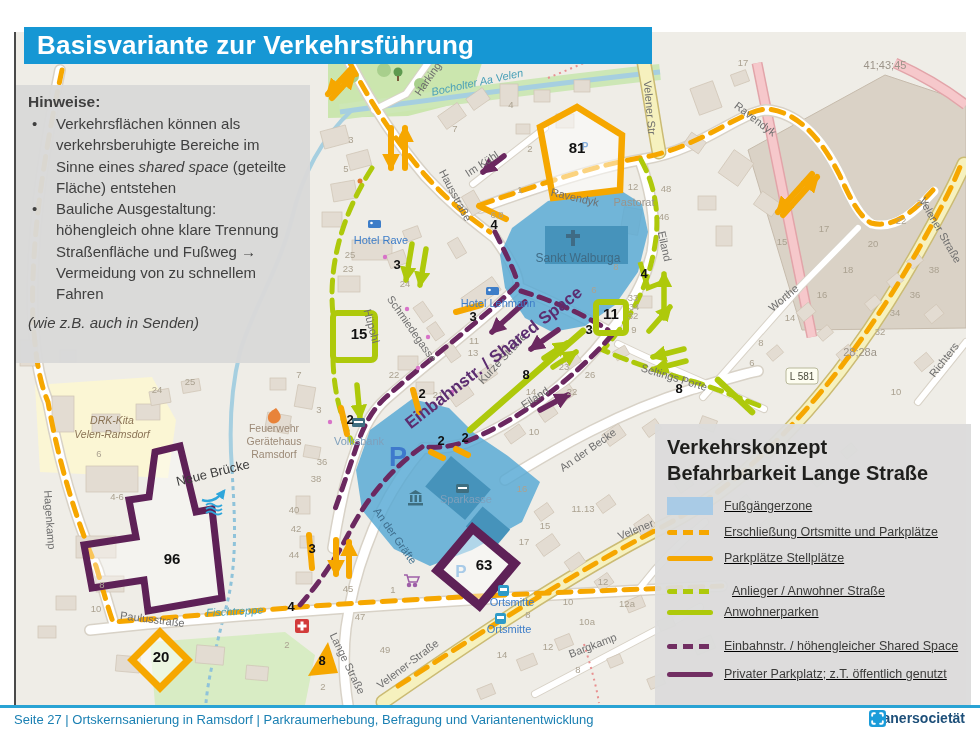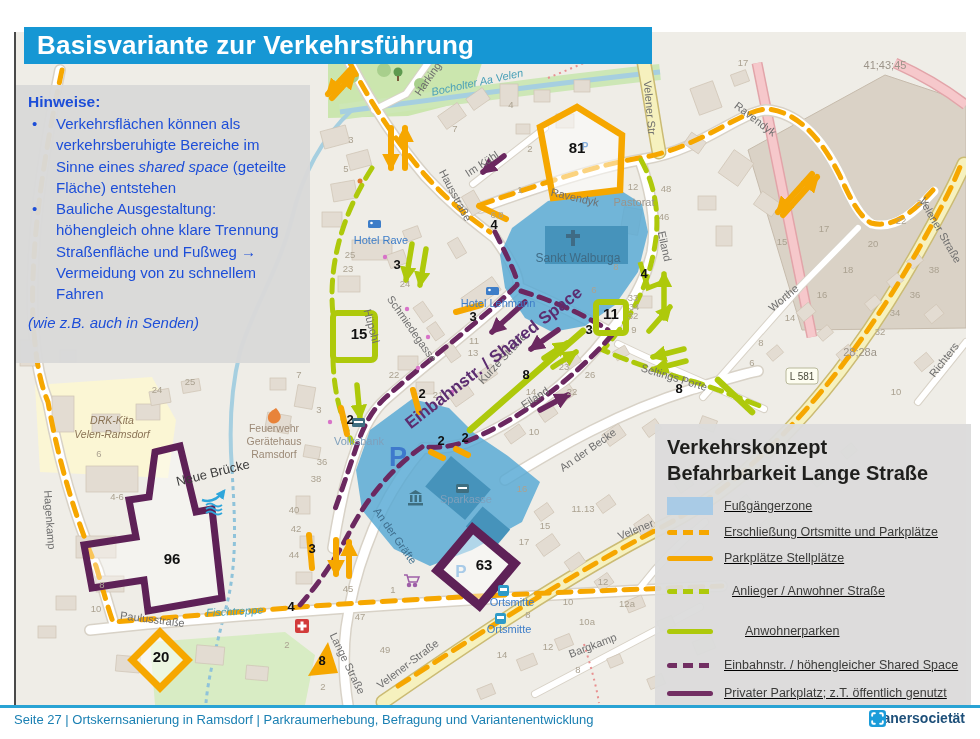--- a/index.html
+++ b/index.html
@@ -3,42 +3,42 @@
 <meta charset="utf-8">
 <style>
   html,body{margin:0;padding:0;}
   body{width:980px;height:739px;position:relative;background:#ffffff;overflow:hidden;
        font-family:"Liberation Sans", sans-serif;}
   
   .titlebar{position:absolute;left:24px;top:27px;width:628px;height:37px;background:#1697D4;
             color:#fff;font-size:26px;font-weight:bold;line-height:37px;padding-left:13px;
             box-sizing:border-box;letter-spacing:0.2px;z-index:5;}
   .notes{position:absolute;left:16px;top:85px;width:294px;height:278px;background:rgba(217,217,217,0.96);
-         color:#1d4ed8;z-index:4;padding:8px 10px 16px 12px;box-sizing:border-box;overflow:hidden;}
+         color:#404040;z-index:4;padding:8px 10px 16px 12px;box-sizing:border-box;overflow:hidden;}
   .notes h3{margin:0 0 2px 0;font-size:15.5px;}
   .notes ul{margin:2px 0 0 0;padding:0;list-style:none;}
   .notes li{position:relative;padding-left:28px;font-size:15px;line-height:1.42;}
   .notes li::before{content:"•";position:absolute;left:4px;}
   .notes .aside{font-style:italic;font-size:15px;margin-top:9px;}
   .legend{position:absolute;left:655px;top:424px;width:316px;height:282px;background:rgba(219,219,219,0.95);
           z-index:4;padding:10px 8px 8px 12px;box-sizing:border-box;}
   .legend .lt{font-size:20px;font-weight:bold;color:#1F1F1D;line-height:1.3;}
   .lrow{display:flex;align-items:center;margin-top:0;text-decoration:underline;}
   .lrow .sw{width:46px;height:18px;flex:0 0 46px;margin-right:11px;position:relative;}
   .sw-area{background:#A9CBE6;}
   .sw-line{height:5px !important;border-radius:3px;margin-top:7px;margin-bottom:6px;}
   .sw-solid-o{background:#F6A700;}
   .sw-solid-g{background:#AEC90B;}
   .sw-solid-p{background:#722F63;}
   .sw-dash-o{background:repeating-linear-gradient(90deg,#F6A700 0 10px,transparent 10px 16px);}
   .sw-dash-g{background:repeating-linear-gradient(90deg,#AEC90B 0 10px,transparent 10px 16px);}
   .sw-dash-p{background:repeating-linear-gradient(90deg,#722F63 0 10px,transparent 10px 16px);}
   .lrow .ltxt{font-size:12.5px;color:#3B3B39;white-space:nowrap;}
   .mt-a{margin-top:11px;} .mt-b{margin-top:8px;} .mt-c{margin-top:15px;gap:8px;}
-  .mt-d{margin-top:22px;gap:21px;}  .mt-e{margin-top:16px;} .mt-f{margin-top:10px;}
+  .mt-d{margin-top:3px;}  .mt-e{margin-top:16px;} .mt-f{margin-top:10px;}
   .footline{position:absolute;left:0;top:705px;width:980px;height:2.5px;background:#29A3D4;z-index:6;}
   .footer{position:absolute;left:14px;top:712px;font-size:13px;color:#1B80B3;z-index:6;}
   .brand{position:absolute;right:15px;top:710px;display:flex;align-items:center;gap:6px;z-index:6;}
   .brand span{font-size:14px;color:#1D4F79;font-weight:bold;}
   
   svg{position:absolute;left:0;top:0;z-index:1;}
   .rc{stroke:#D8D2C7;stroke-width:12;fill:none;stroke-linecap:round;stroke-linejoin:round;}
   .rf{stroke:#FFFFFF;stroke-width:9;fill:none;stroke-linecap:round;stroke-linejoin:round;}
   .rcs{stroke:#D8D2C7;stroke-width:8;fill:none;stroke-linecap:round;}
   .rfs{stroke:#FFFFFF;stroke-width:6;fill:none;stroke-linecap:round;}

